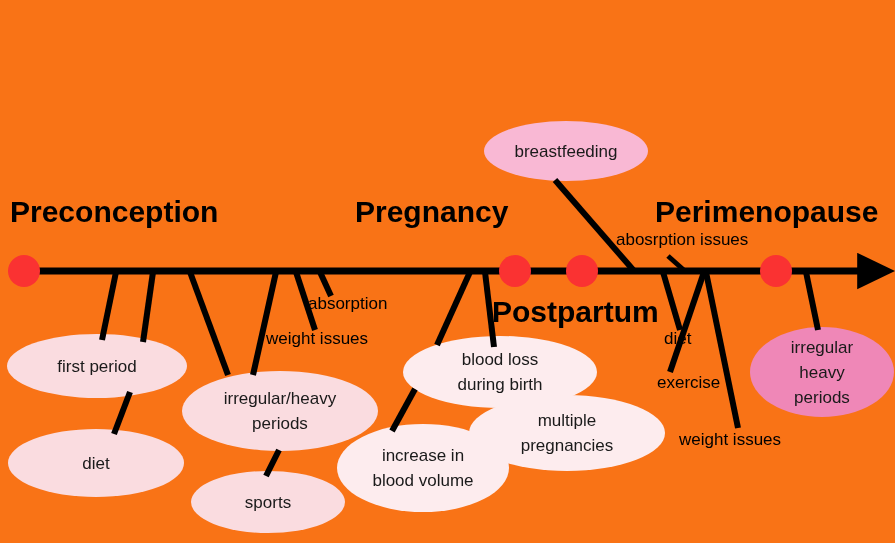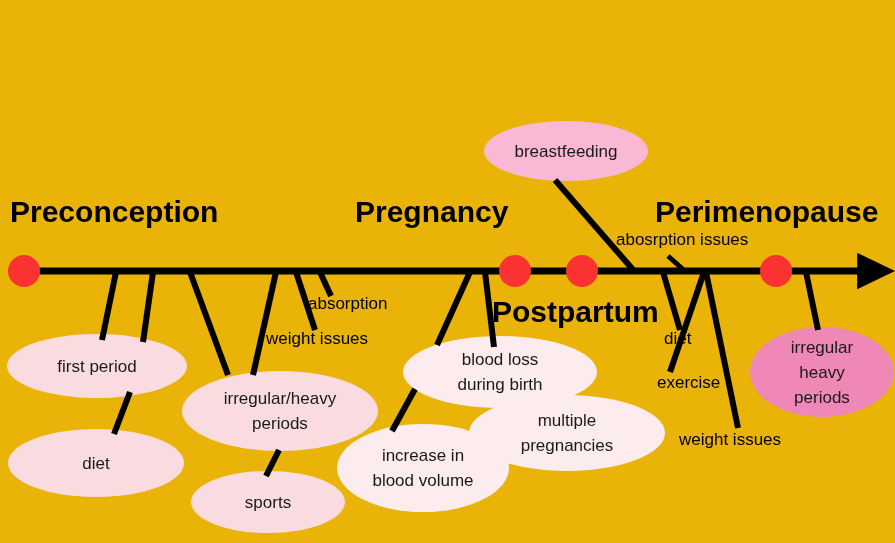--- a/index.html
+++ b/index.html
@@ -8,21 +8,21 @@
     padding: 0;
     background: #ffffff;
   }
   body {
     font-family: "Liberation Sans", "DejaVu Sans", sans-serif;
   }
   #diagram-root {
     position: relative;
     width: 895px;
     height: 543px;
-    background: #eab308;
+    background: #f97316;
     overflow: hidden;
   }
   #diagram-svg {
     position: absolute;
     top: 0;
     left: 0;
     width: 895px;
     height: 543px;
     display: block;
   }

